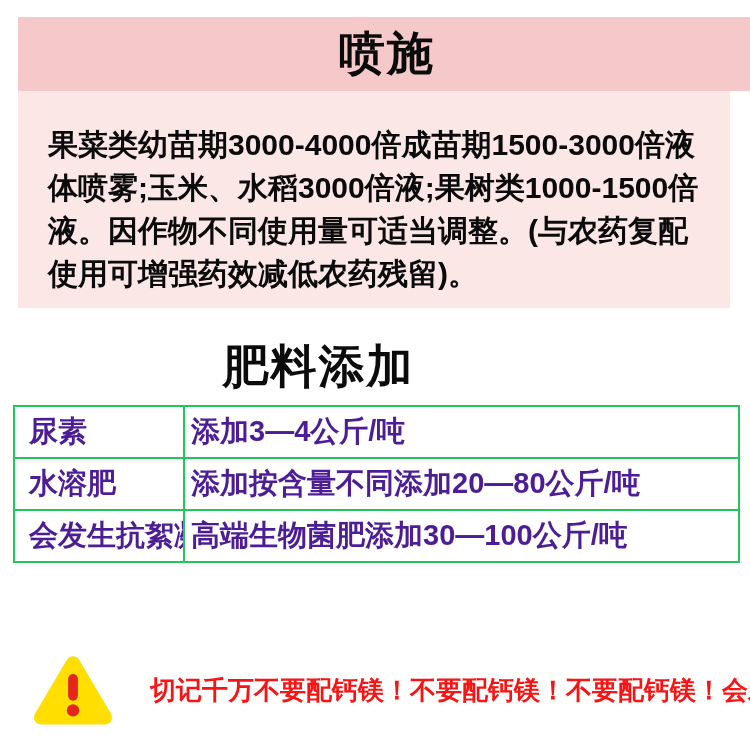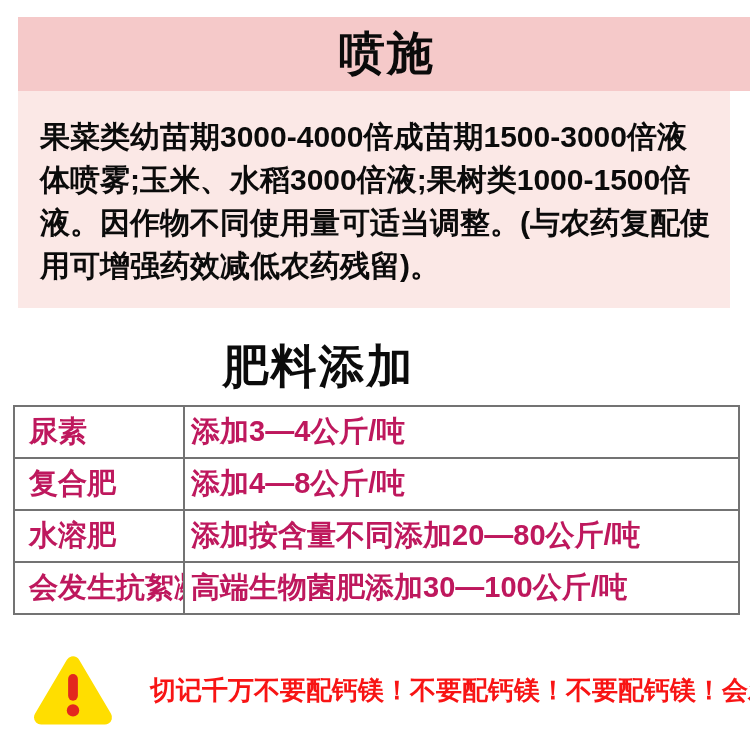--- a/index.html
+++ b/index.html
@@ -39,21 +39,21 @@
     position: absolute;
     left: 18px;
     top: 91px;
     width: 712px;
     height: 217px;
     background: #fbe8e6;
     box-sizing: border-box;
     padding: 24px 16px 0 22px;
   }
   .spray-box p {
-    margin: 0;
+    margin: 8px;
     font-size: 30px;
     font-weight: bold;
     line-height: 43px;
     color: #0b0b0b;
     word-break: break-all;
   }
 
   
   .fert-title {
     position: absolute;
@@ -69,25 +69,25 @@
   }
   .fert-table {
     position: absolute;
     left: 13px;
     top: 405px;
     width: 727px;
     border-collapse: collapse;
     table-layout: fixed;
   }
   .fert-table td {
-    border: 2px solid #737373;
+    border: 2px solid #22c55e;
     height: 50px;
     font-size: 29px;
     font-weight: bold;
-    color: #be185d;
+    color: #4c1d95;
     vertical-align: middle;
     padding: 0 4px 0 14px;
     overflow: hidden;
     white-space: nowrap;
   }
   .fert-table td.cell-label {
     width: 150px;
   }
   .fert-table td.cell-value {
     padding-left: 6px;
@@ -131,24 +131,20 @@
 
   <h2 class="fert-title">肥料添加</h2>
 
   <table class="fert-table">
     <tbody>
       <tr>
         <td class="cell-label">尿素</td>
         <td class="cell-value">添加3—4公斤/吨</td>
       </tr>
       <tr>
-        <td class="cell-label">复合肥</td>
-        <td class="cell-value">添加4—8公斤/吨</td>
-      </tr>
-      <tr>
         <td class="cell-label">水溶肥</td>
         <td class="cell-value">添加按含量不同添加20—80公斤/吨</td>
       </tr>
       <tr>
         <td class="cell-label">会发生抗絮凝</td>
         <td class="cell-value">高端生物菌肥添加30—100公斤/吨</td>
       </tr>
     </tbody>
   </table>
 

